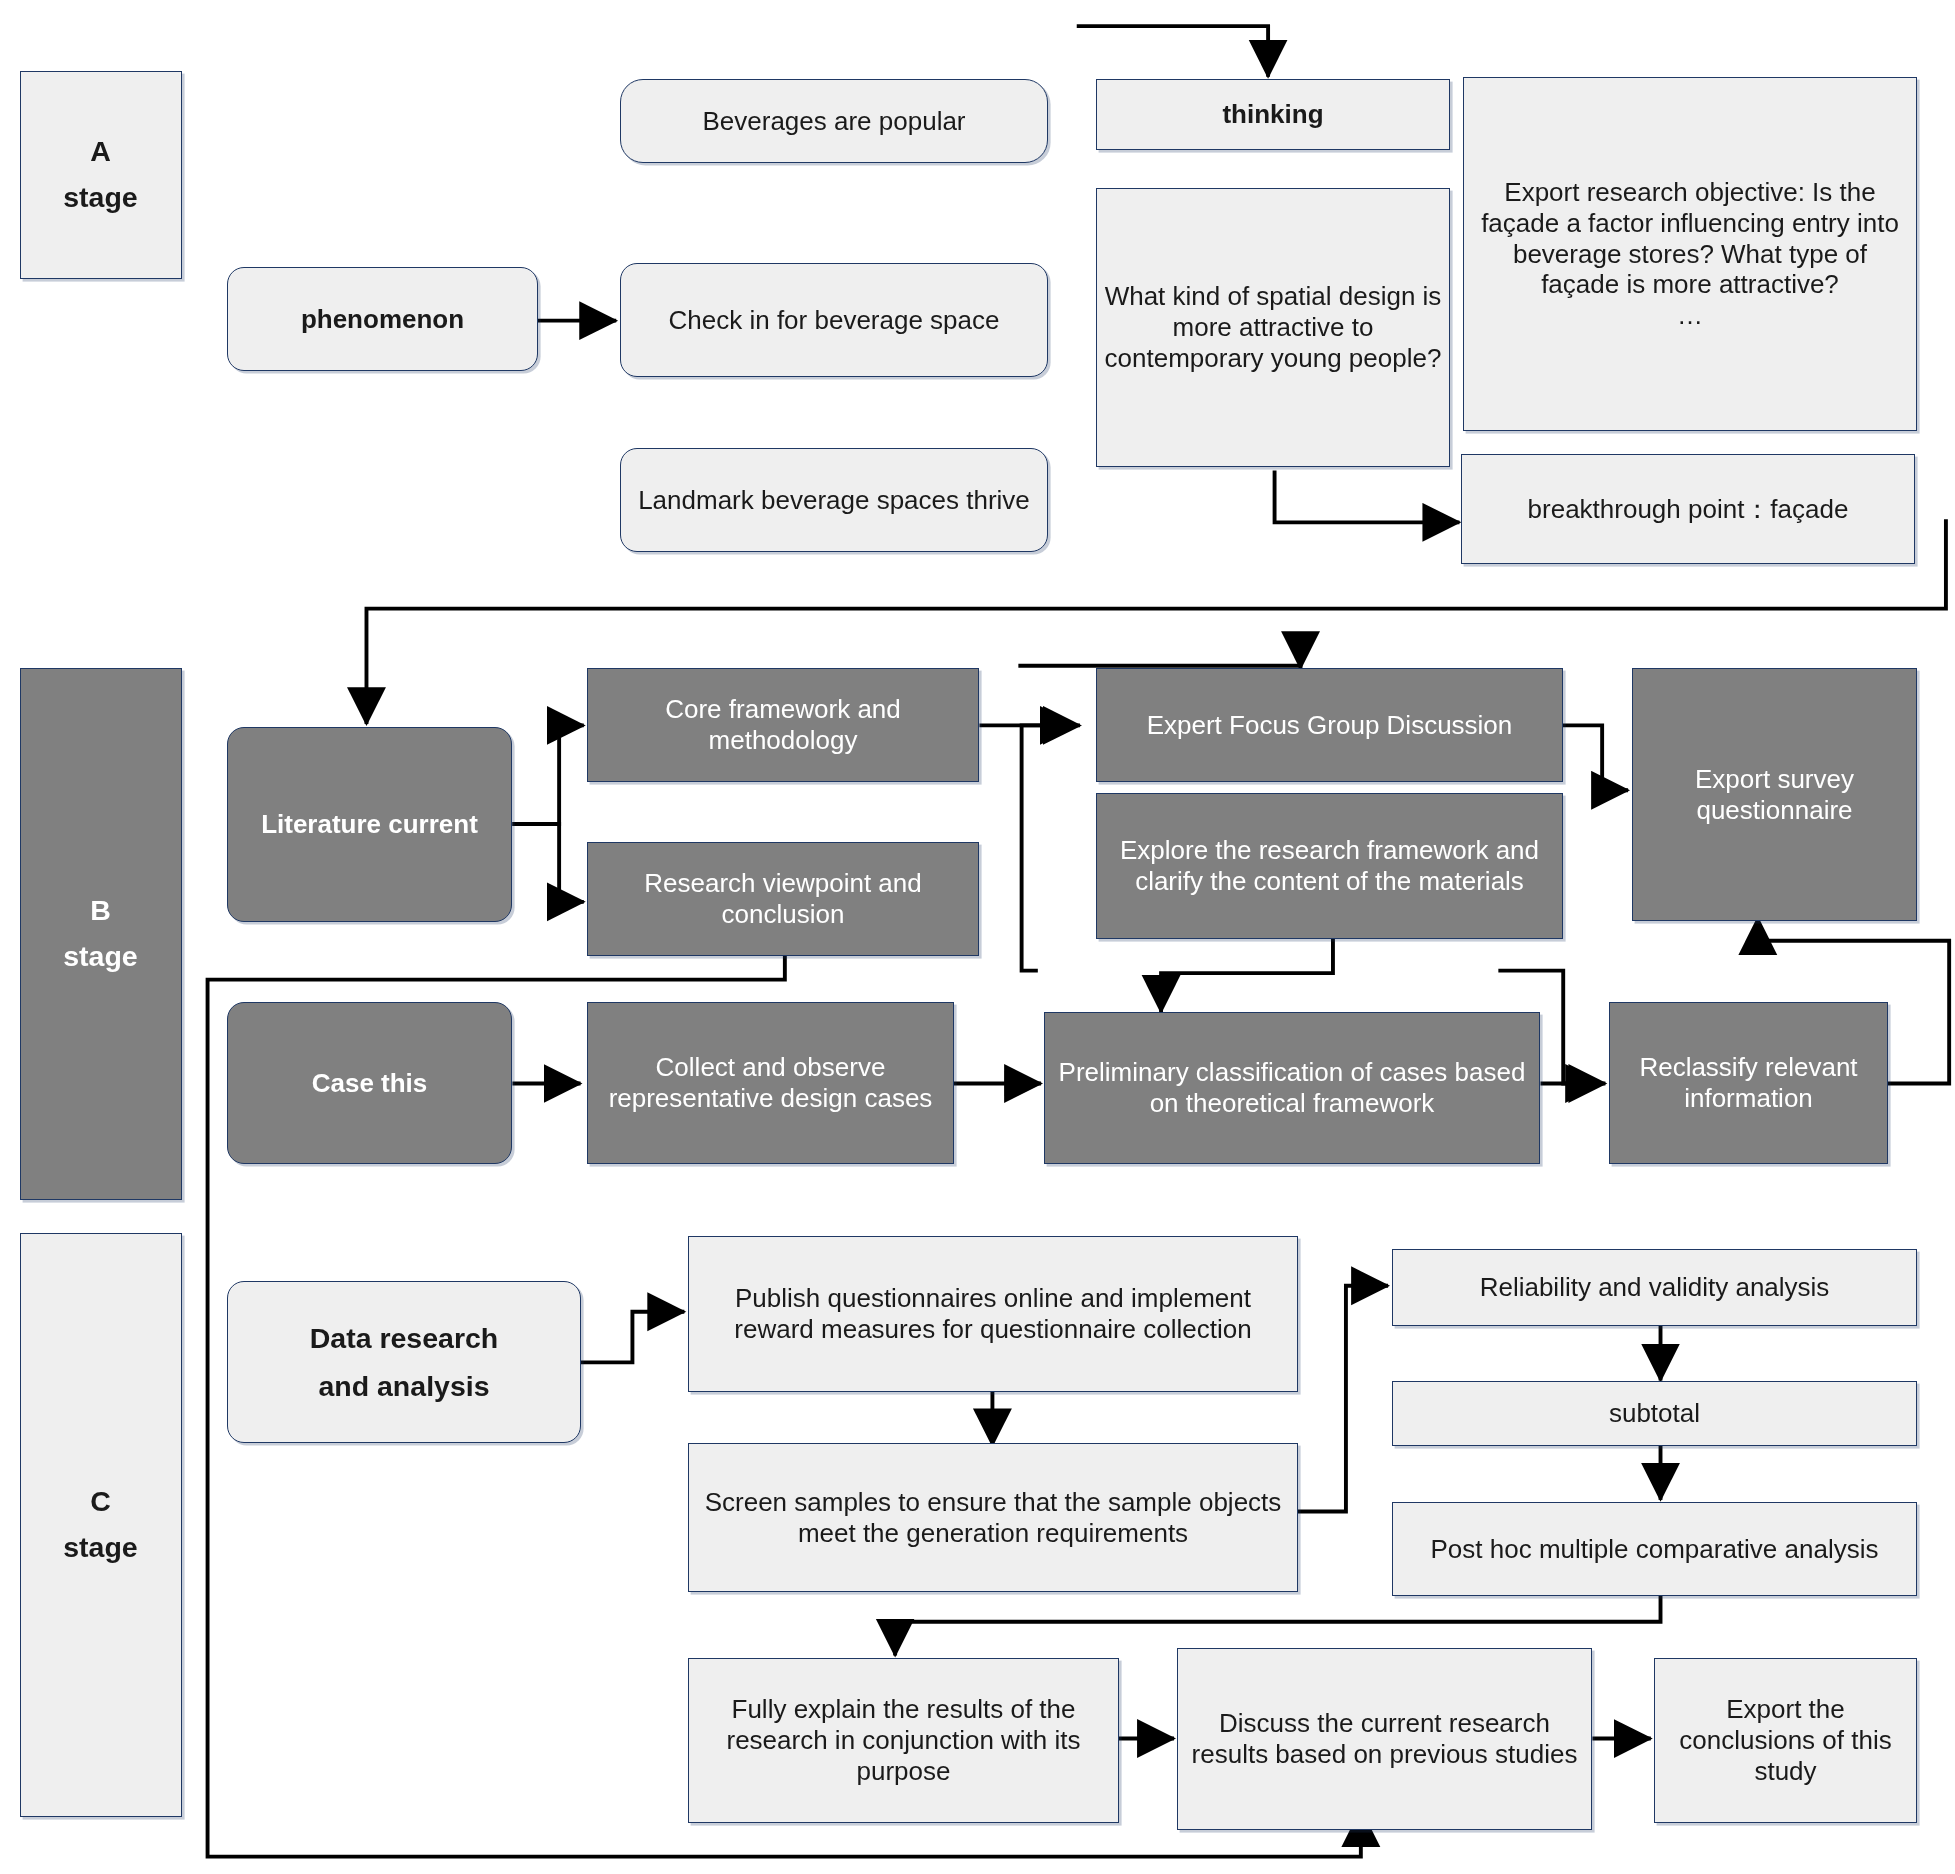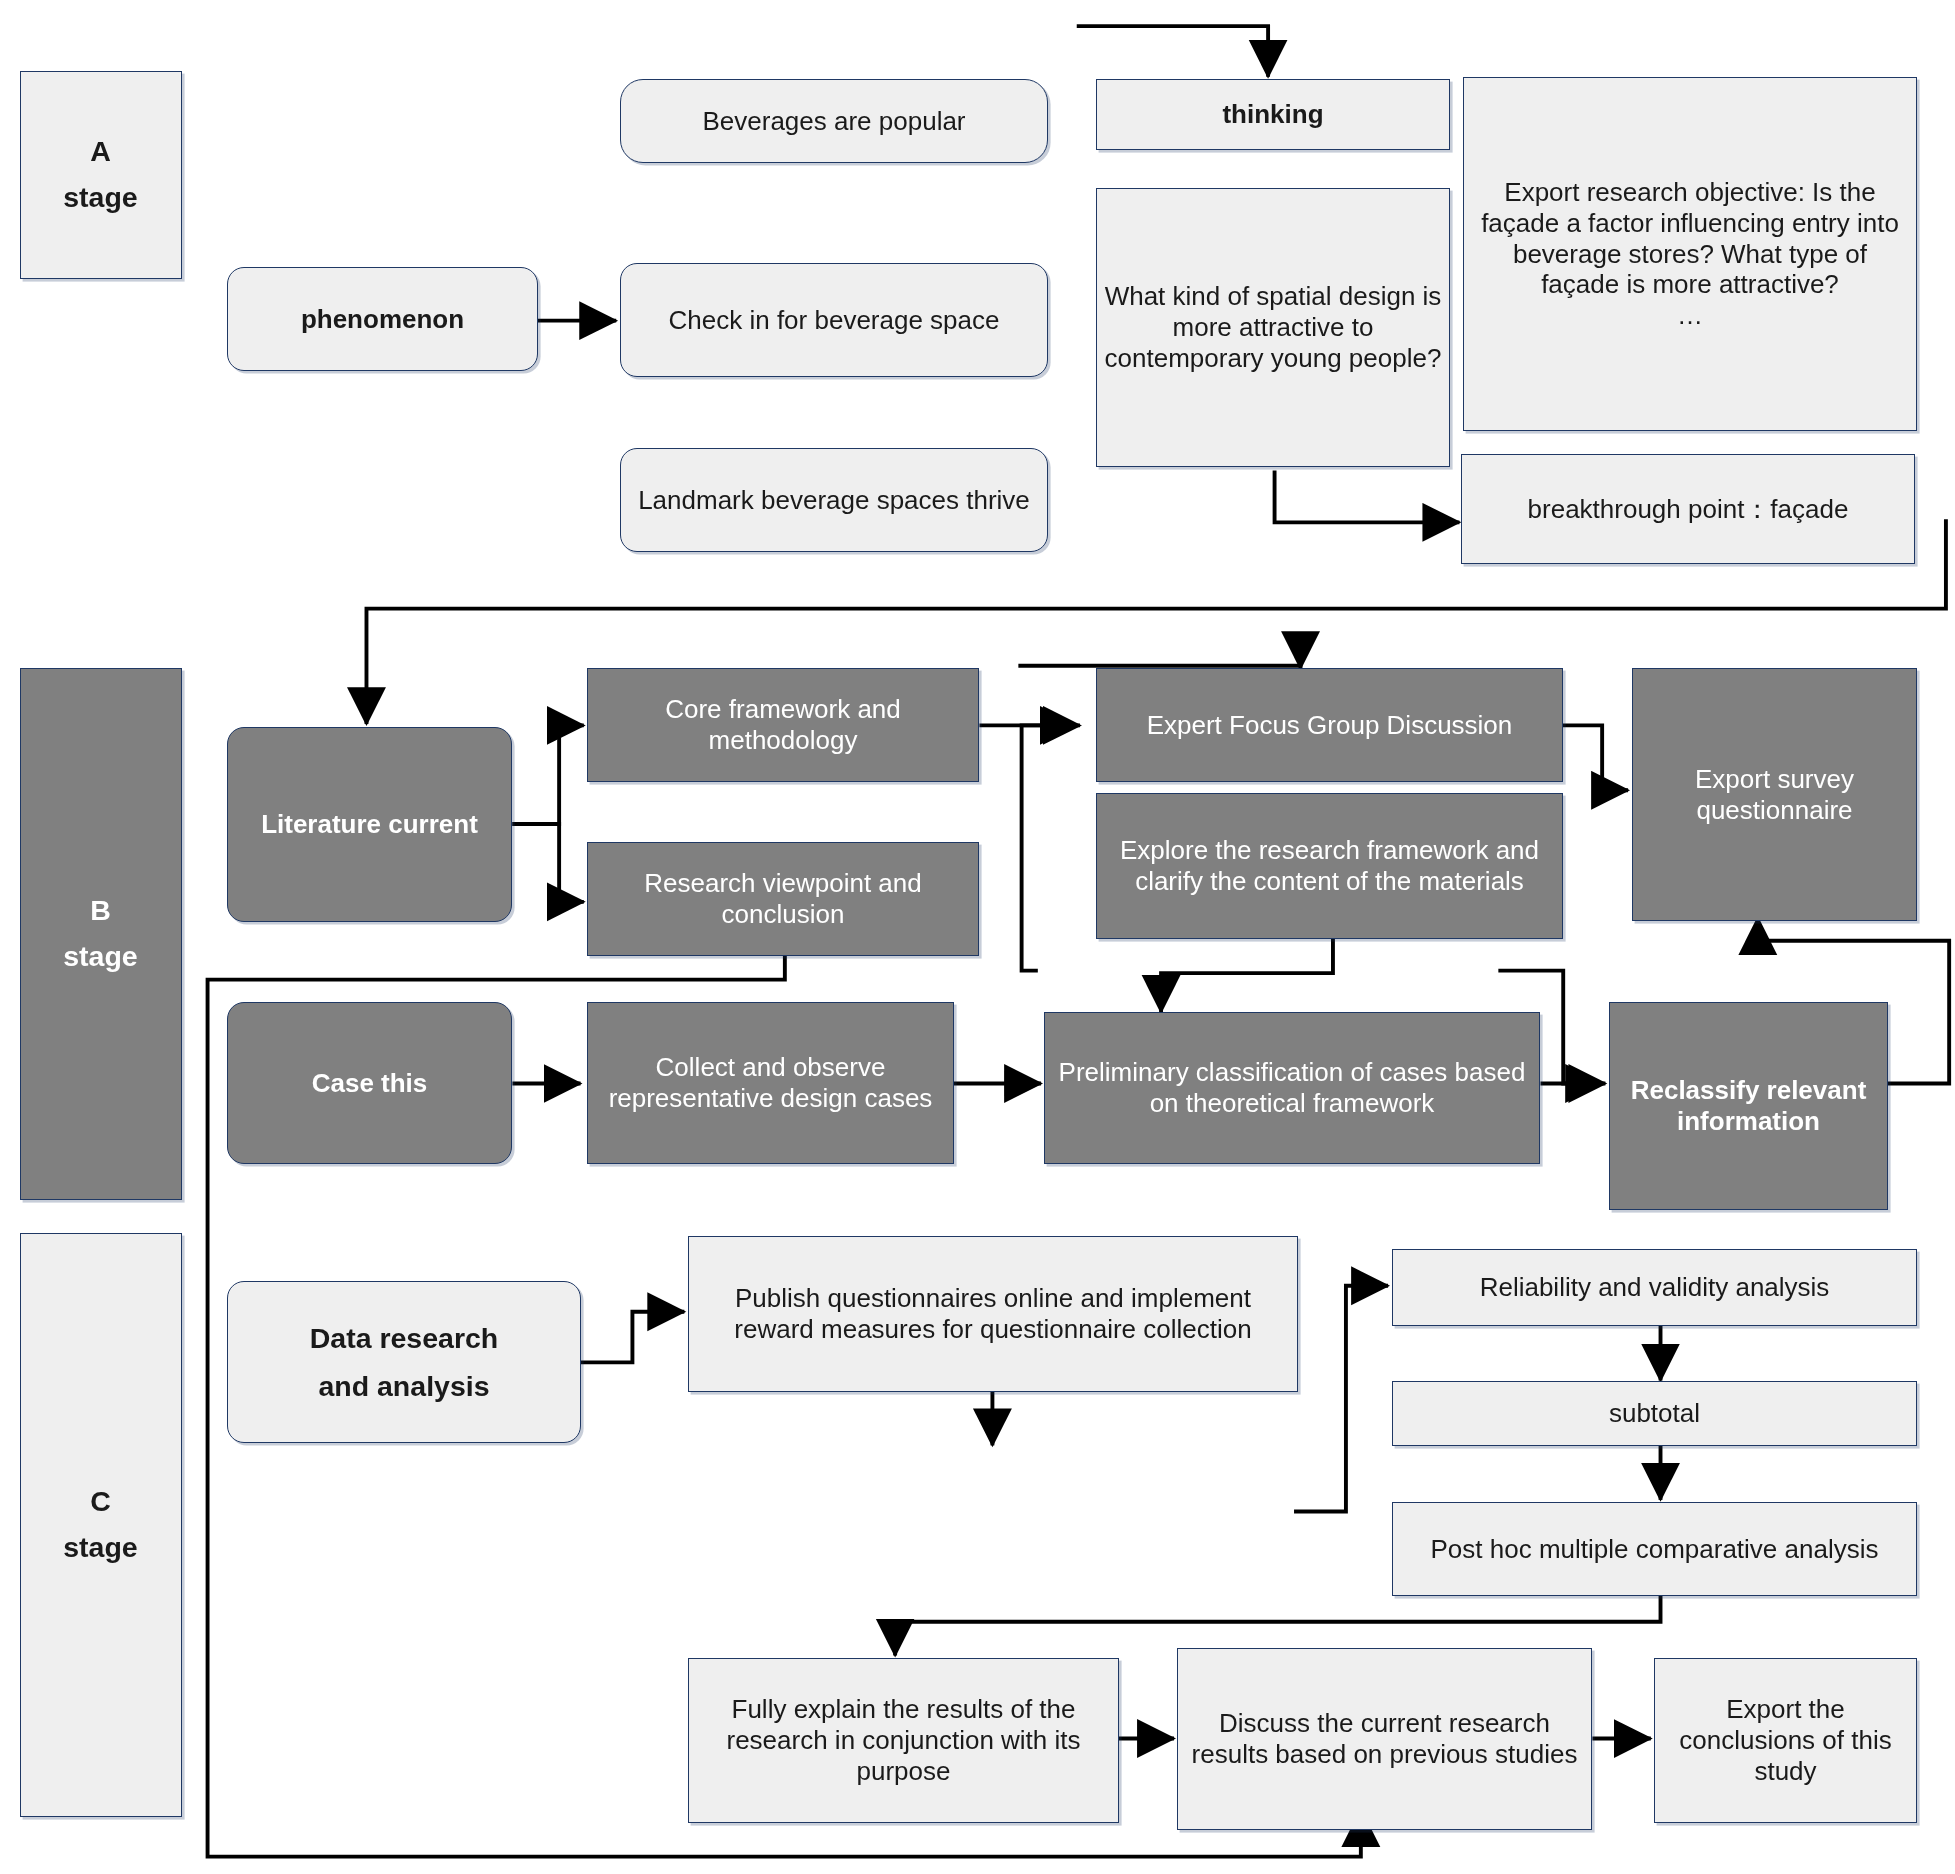--- a/index.html
+++ b/index.html
@@ -173,33 +173,36 @@
   </div>
 
   <div class="node grey" style="left:587px;top:1002px;width:367px;height:162px;">
     <span>Collect and observe representative design cases</span>
   </div>
 
   <div class="node grey" style="left:1044px;top:1012px;width:496px;height:152px;">
     <span>Preliminary classification of cases based on theoretical framework</span>
   </div>
 
-  <div class="node grey" style="left:1609px;top:1002px;width:279px;height:208px;font-weight:bold;">
+  <div class="node grey" style="left:1609px;top:1002px;width:279px;height:162px;">
     <span>Reclassify relevant information</span>
   </div>
 
   <div class="node rounded bold" style="left:227px;top:1281px;width:354px;height:162px;font-size:28.5px;line-height:1.7;">
     <span>Data research
 and analysis</span>
   </div>
 
   <div class="node" style="left:688px;top:1236px;width:610px;height:156px;">
     <span>Publish questionnaires online and implement reward measures for questionnaire collection</span>
   </div>
 
+  <div class="node" style="left:688px;top:1443px;width:610px;height:149px;">
+    <span>Screen samples to ensure that the sample objects meet the generation requirements</span>
+  </div>
 
   <div class="node" style="left:1392px;top:1249px;width:525px;height:77px;">
     <span>Reliability and validity analysis</span>
   </div>
 
   <div class="node" style="left:1392px;top:1381px;width:525px;height:65px;">
     <span>subtotal</span>
   </div>
 
   <div class="node" style="left:1392px;top:1502px;width:525px;height:94px;">

